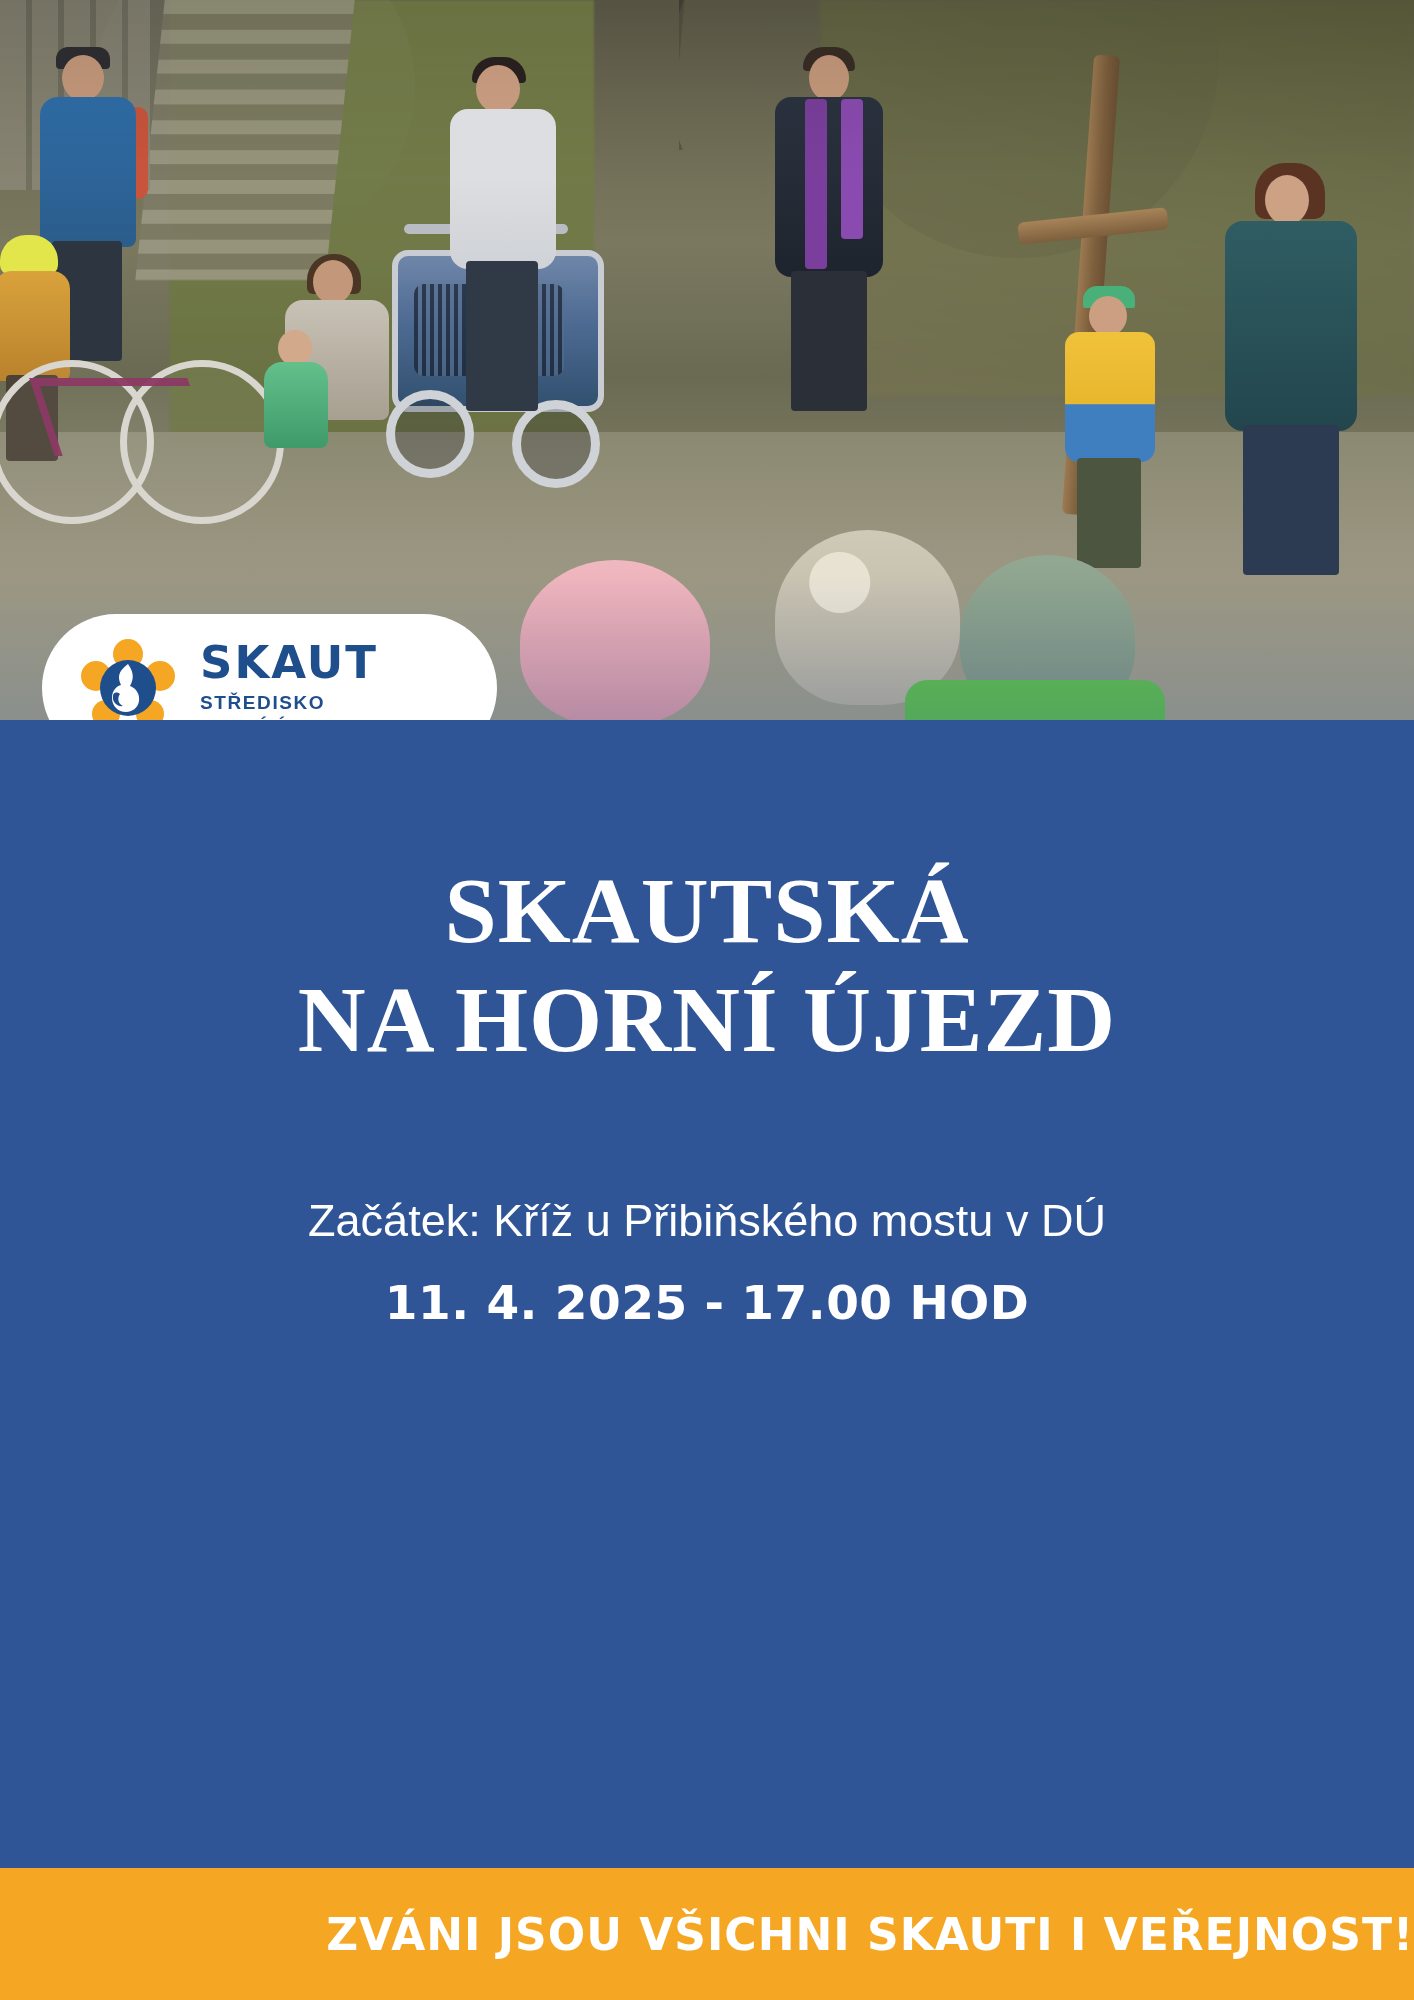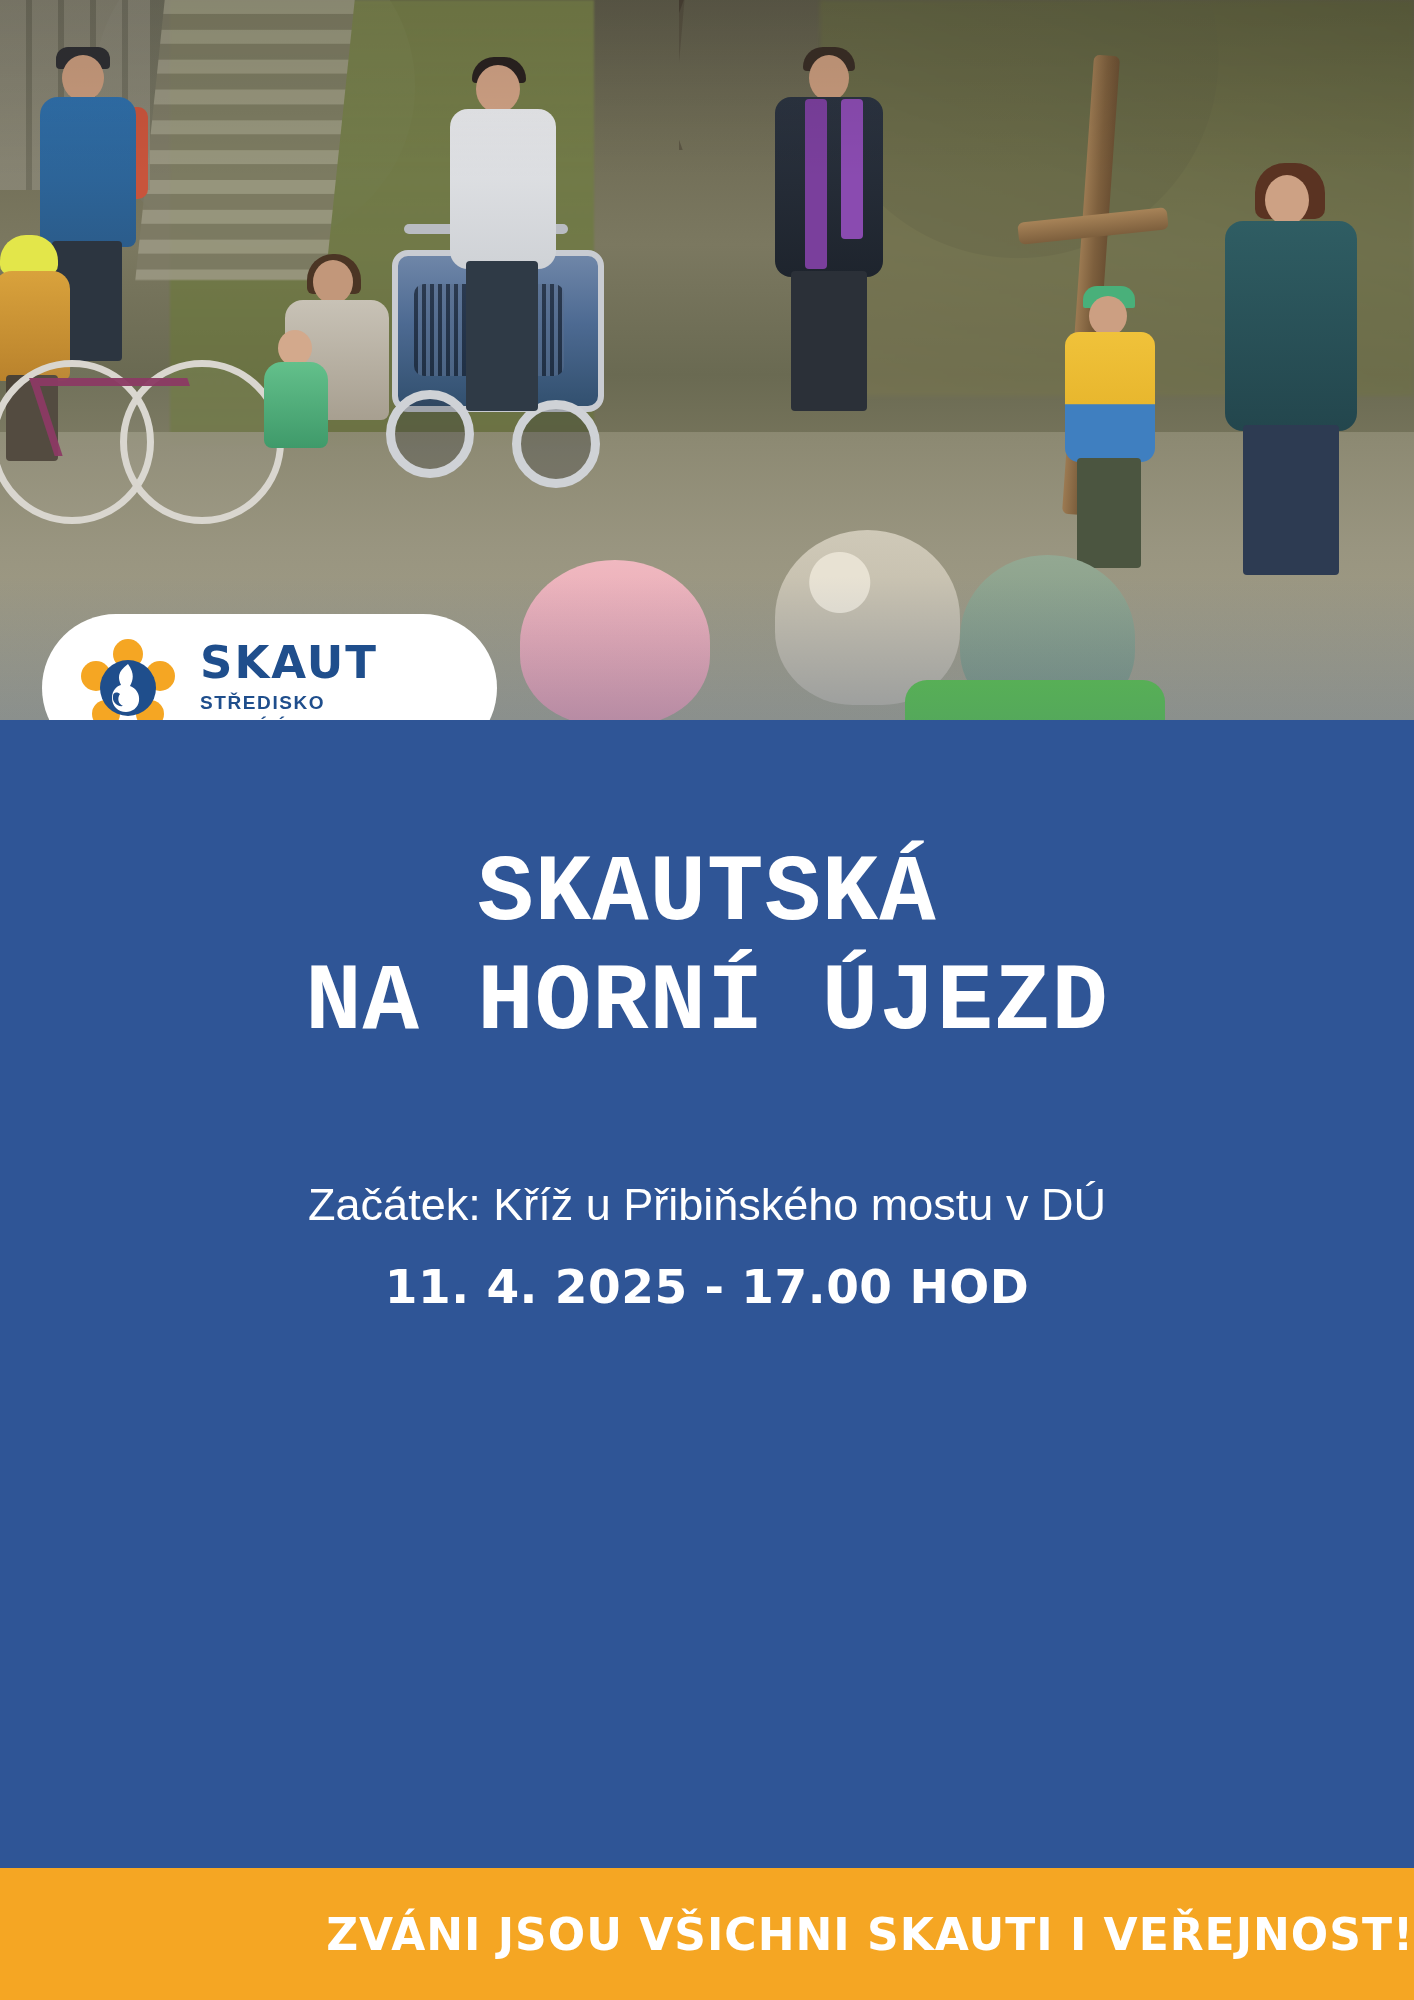--- a/index.html
+++ b/index.html
@@ -314,26 +314,26 @@
   .content {
     position: relative;
     flex: 1 1 auto;
     background: #2f5596;
     color: #ffffff;
     text-align: center;
     padding: 120px 60px 0 60px;
     box-sizing: border-box;
   }
   .headline {
-    font-family: Liberation Mono, monospace;
+    font-family: Liberation Serif, serif;
     font-weight: bold;
     font-size: 94px;
     line-height: 1.16;
     letter-spacing: 1px;
-    margin: 0;
+    margin: 16px;
   }
   .headline .line { display: block; white-space: nowrap; }
 
   .meta {
     margin-top: 118px;
   }
   .meta-start {
     font-family: "Liberation Sans", sans-serif;
     font-size: 45px;
     line-height: 1.3;

